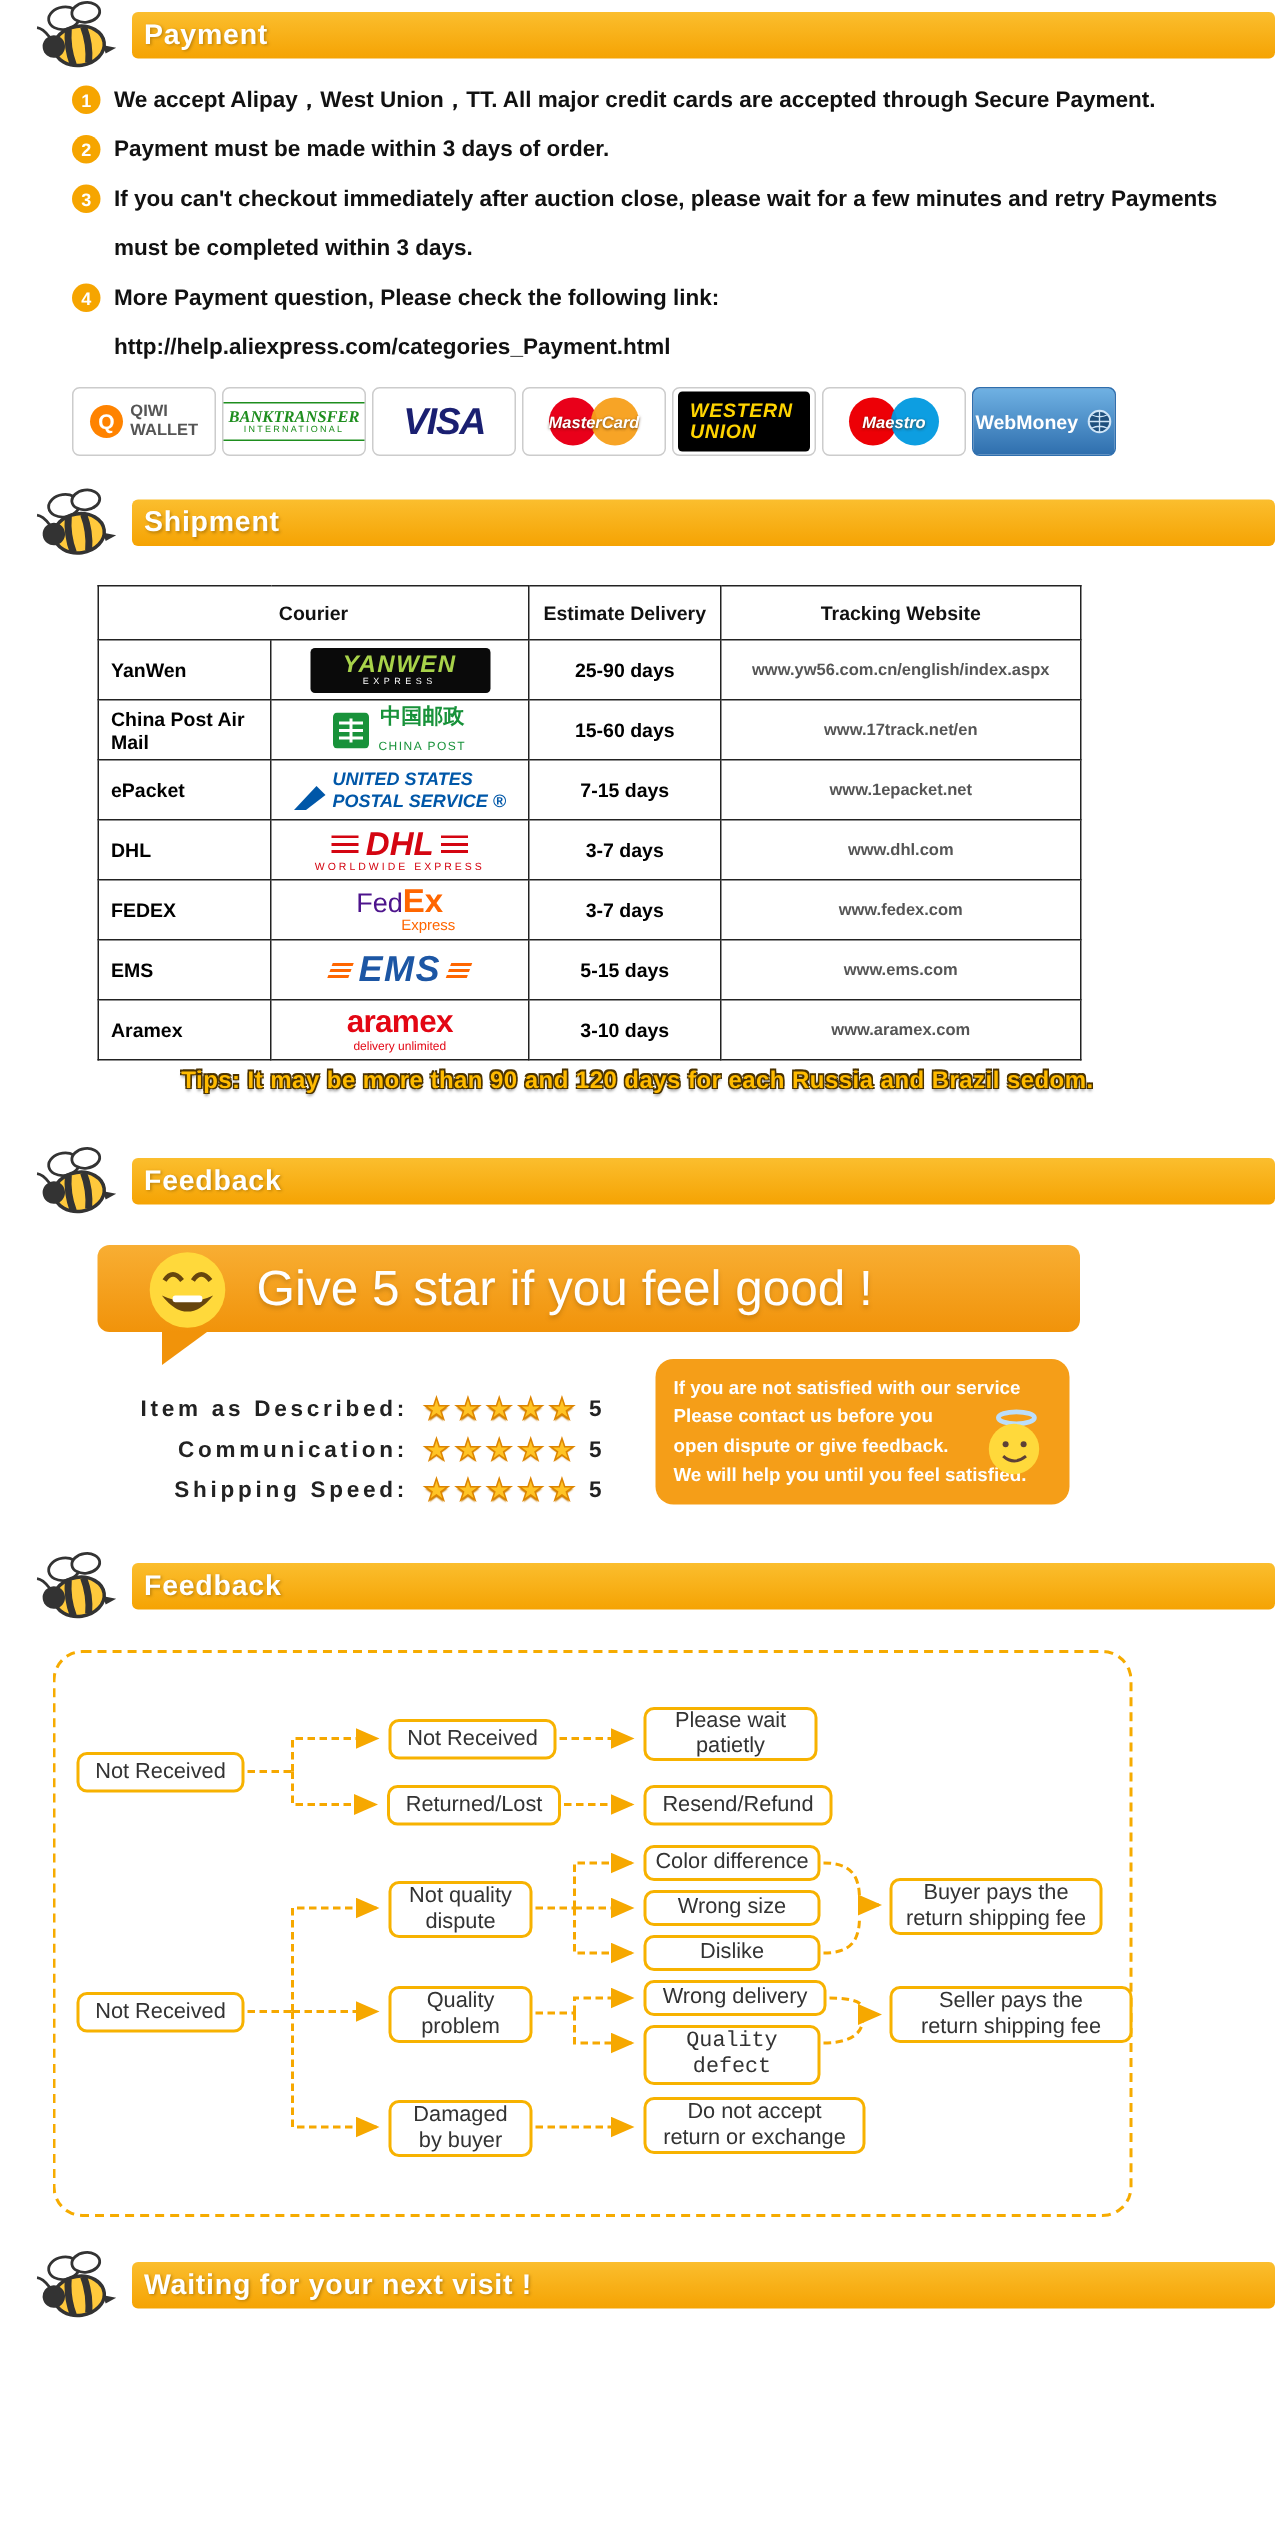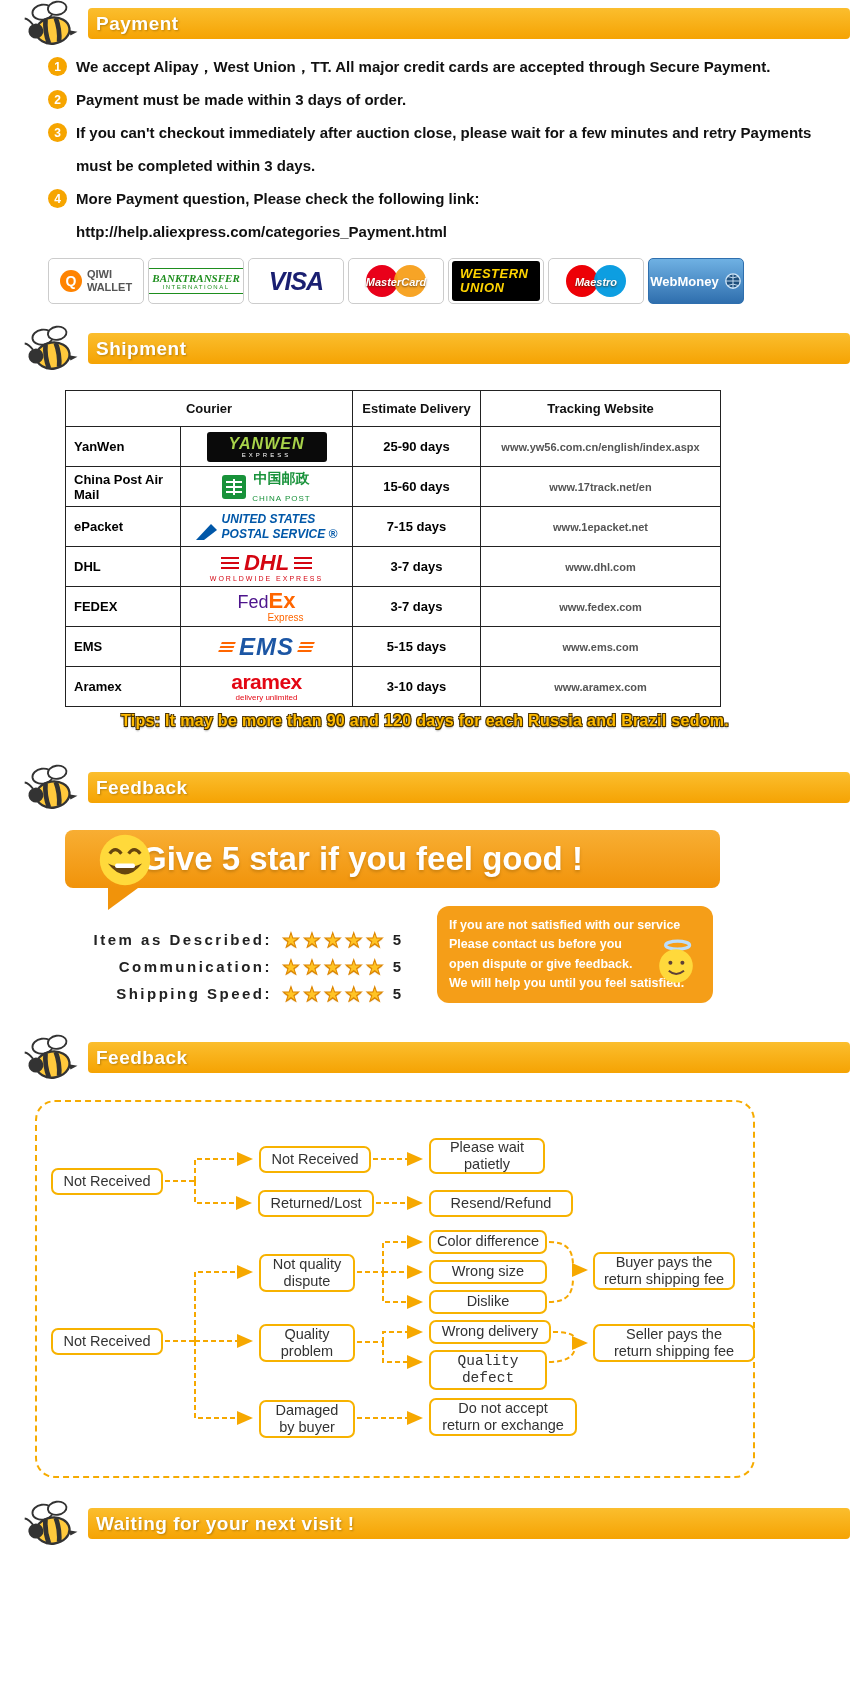--- a/index.html
+++ b/index.html
@@ -87,21 +87,21 @@
 
   .tips { position:absolute; top:712px; left:0; width:100%; text-align:center; font-weight:bold;
           font-size:16px; color:#FFBB00; letter-spacing:.3px;
           text-shadow:-1px -1px 0 #4a3200, 1px -1px 0 #4a3200, -1px 1px 0 #4a3200,
                       1px 1px 0 #4a3200, 0 2px 2px rgba(0,0,0,.4); }
 
   
   .fb-banner { position:absolute; top:830px; left:65px; width:655px; height:58px;
                background:linear-gradient(180deg,#F8AE33,#F1930A); border-radius:8px;
                display:flex; align-items:center; }
-  .fb-banner-title { color:#fff; font-weight:bold; font-size:33px; margin-left:76px;
+  .fb-banner-title { color:#fff; font-weight:normal; font-size:33px; margin-left:106px;
                      text-shadow:0 2px 3px rgba(130,80,0,.35); }
   .fb-tail { position:absolute; top:888px; left:108px; width:0; height:0;
              border-top:22px solid #F1930A; border-right:30px solid transparent; }
   .smiley { position:absolute; top:833px; left:98px; width:54px; height:54px; }
   .ratings { position:absolute; top:926px; left:60px; width:360px; }
   .rating-row { display:flex; align-items:center; height:27px; }
   .rating-label { flex:0 0 212px; text-align:right; font-size:15px; font-weight:bold;
                   letter-spacing:2.5px; color:#222; }
   .stars { font-size:20px; color:#FFC425; letter-spacing:3px; margin:0 6px 0 10px;
            -webkit-text-stroke:1px #DD8500; text-shadow:0 1px 1px #c77b00; line-height:1; }
@@ -447,21 +447,21 @@
         <path d="M538,241 H549" marker-end="url(#ah)"></path>
         <path d="M320,316 H384" marker-end="url(#ah)"></path>
       </g>
     </svg>
 
     <div class="fbox" style="left:14px;top:66px;width:112px;height:27px;">Not Received</div>
     <div class="fbox" style="left:222px;top:44px;width:112px;height:27px;">Not Received</div>
     <div class="fbox" style="left:221px;top:88px;width:116px;height:27px;">Returned/Lost</div>
     <div class="fbox" style="left:392px;top:36px;width:116px;height:36px;">Please wait
 patietly</div>
-    <div class="fbox" style="left:392px;top:88px;width:144px;height:27px;">Resend/Refund</div>
+    <div class="fbox" style="left:392px;top:88px;width:126px;height:27px;">Resend/Refund</div>
     <div class="fbox" style="left:222px;top:152px;width:96px;height:38px;">Not quality
 dispute</div>
     <div class="fbox" style="left:392px;top:128px;width:118px;height:24px;">Color difference</div>
     <div class="fbox" style="left:392px;top:158px;width:118px;height:24px;">Wrong size</div>
     <div class="fbox" style="left:392px;top:188px;width:118px;height:24px;">Dislike</div>
     <div class="fbox" style="left:556px;top:150px;width:142px;height:38px;">Buyer pays the
 return shipping fee</div>
     <div class="fbox" style="left:14px;top:226px;width:112px;height:27px;">Not Received</div>
     <div class="fbox" style="left:222px;top:222px;width:96px;height:38px;">Quality
 problem</div>

